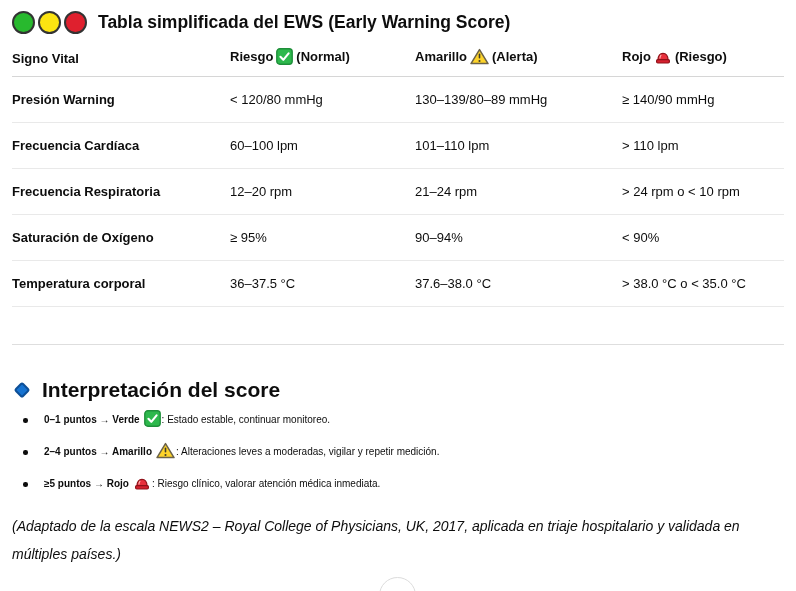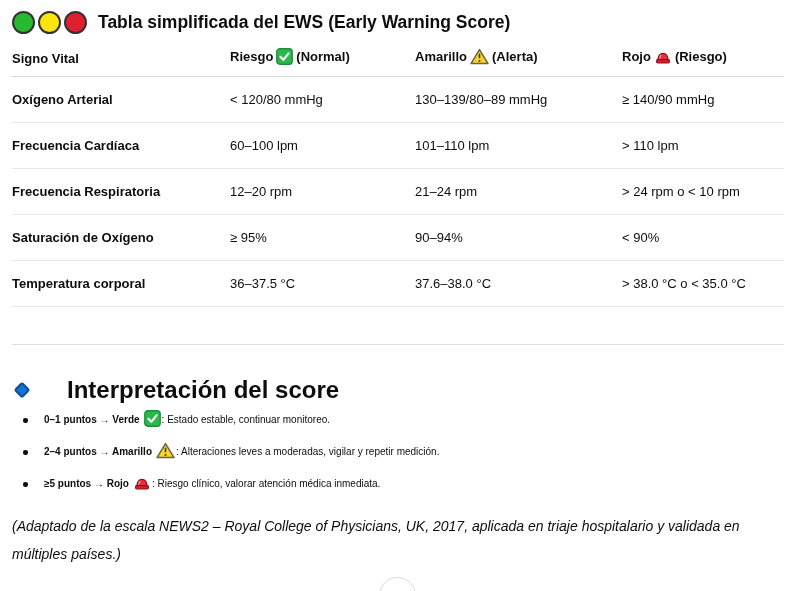--- a/index.html
+++ b/index.html
@@ -40,21 +40,21 @@
   .td{font-size:13px;line-height:17px;padding:14px 8px 14px 0;}
   .tr.head .td{padding:0 8px 7px 0;font-weight:700;}
   .td.name{font-weight:700;}
   .hdr-icon{vertical-align:-4px;margin:0 3px;}
 
   
   hr.rule{border:none;border-top:1.4px solid var(--hr-color);margin:0;}
   hr.mid{margin-top:37px;}
 
   
-  .interp-head{margin:33px 0 0;display:flex;align-items:center;height:24px;font-size:24px;font-weight:700;gap:25px;}
+  .interp-head{margin:33px 0 0;display:flex;align-items:center;height:24px;font-size:21px;font-weight:700;}
   .diamond{width:12px;height:12px;background:var(--c-diamond-blue);border:2.2px solid #0d4f97;border-radius:2.5px;transform:rotate(45deg);margin:0 4px;flex:0 0 auto;}
   .interp-head .txt{margin-left:10px;}
 
   ul.bullets{list-style:none;margin:4px 0 0;padding:0;}
   ul.bullets li{position:relative;padding-left:32px;line-height:28px;font-size:10px;}
   ul.bullets li::before{content:"";position:absolute;left:11px;top:12px;width:4.5px;height:4.5px;border-radius:50%;background:var(--c-text);}
   .b{font-weight:700;}
   .li-icon{vertical-align:-4px;margin:0 1px 0 4px;}
 
   .footnote{margin:10px 0 0;font-style:italic;font-size:14px;line-height:28px;max-width:762px;}
@@ -97,21 +97,21 @@
       <div class="td">
         <span>Rojo</span><span class="hdr-icon"><svg width="18" height="16" viewBox="0 0 18 16">
               <path d="M4 10.6 C4 6.9 6 4.3 9 4.3 C12 4.3 14 6.9 14 10.6 Z" fill="#e8303c" stroke="#8f1219" stroke-width="1.2"></path>
               <rect x="2.6" y="10.6" width="12.8" height="3.4" rx="1.2" fill="#d6212f" stroke="#8f1219" stroke-width="1.2"></rect>
               <path d="M7 6.2 C6.4 6.9 6 7.9 6 9.1" stroke="#ffb3b3" stroke-width="1.1" fill="none" stroke-linecap="round"></path>
             </svg></span><span>(Riesgo)</span>
       </div>
     </div>
 
     <div class="tr">
-      <div class="td name">Oxígeno Arterial</div>
+      <div class="td name">Presión Warning</div>
       <div class="td">&lt; 120/80 mmHg</div>
       <div class="td">130–139/80–89 mmHg</div>
       <div class="td">≥ 140/90 mmHg</div>
     </div>
     <div class="tr">
       <div class="td name">Frecuencia Cardíaca</div>
       <div class="td">60–100 lpm</div>
       <div class="td">101–110 lpm</div>
       <div class="td">&gt; 110 lpm</div>
     </div>

